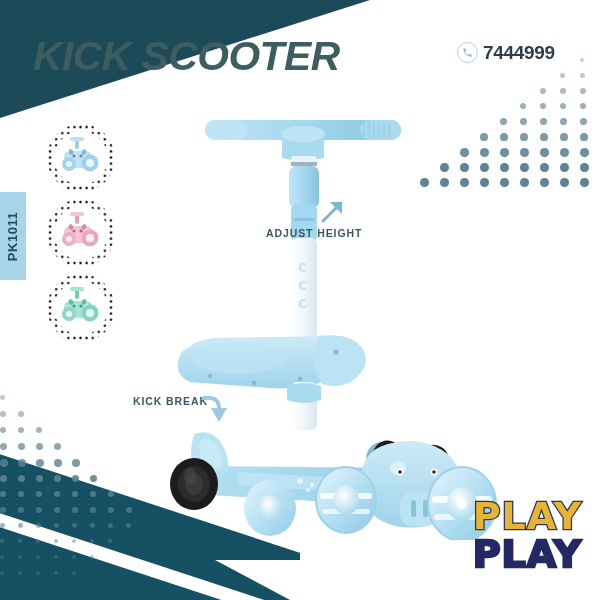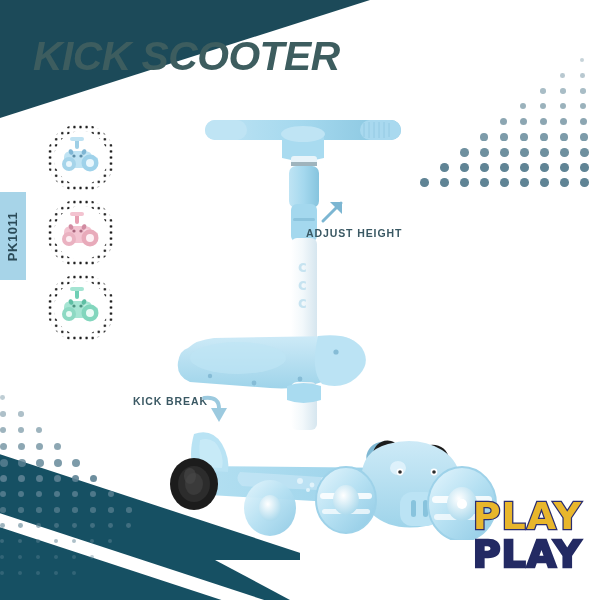--- a/index.html
+++ b/index.html
@@ -90,21 +90,21 @@
   }
   
   .mini{position:absolute;left:0;top:0;width:54px;height:54px;}
 
   
   .product{position:absolute;left:150px;top:100px;width:360px;height:440px;z-index:6;}
 
   
   .callout{position:absolute;z-index:9;font:700 10.5px/1 "Liberation Sans",sans-serif;
            letter-spacing:.9px;color:#3a5863;white-space:nowrap;}
-  .co-height{left:266px;top:228px;margin-left:40px;}
+  .co-height{left:266px;top:228px;}
   .co-break{left:133px;top:396px;}
   .arrow{position:absolute;z-index:9;}
   .arrow-up{left:318px;top:196px;}
   .arrow-dn{left:200px;top:392px;}
 
   
   .logo{position:absolute;right:18px;bottom:28px;z-index:9;text-align:center;}
   .logo-play{
     font:900 38px/0.95 "DejaVu Sans",sans-serif;color:#e8b62c;letter-spacing:1px;
     -webkit-text-stroke:2.5px #2b2e70;paint-order:stroke fill;
@@ -236,20 +236,28 @@
       <i style="width: 4px; height: 4px; left: 54px; top: 176px; opacity: 0.4; background: rgb(93, 130, 147);"></i>
       <i style="width: 4px; height: 4px; left: 72px; top: 176px; opacity: 0.4; background: rgb(93, 130, 147);"></i>
     </div>
 
   <div class="code-tab">
     <span>PK1011</span>
   </div>
 
   <div class="title">KICK SCOOTER</div>
 
+  <div class="phone">
+    <div class="phone-ic">
+      <svg width="11" height="11" viewBox="0 0 24 24" fill="#8cc3dc">
+        <path d="M6.6 10.8c1.4 2.8 3.8 5.2 6.6 6.6l2.2-2.2c.3-.3.7-.4 1-.2 1.2.4 2.4.6 3.6.6.6 0 1 .4 1 1V20c0 .6-.4 1-1 1C10.6 21 3 13.4 3 4c0-.6.4-1 1-1h3.4c.6 0 1 .4 1 1 0 1.3.2 2.5.6 3.6.1.4 0 .8-.2 1l-2.2 2.2z"></path>
+      </svg>
+    </div>
+    <div class="phone-num">7444999</div>
+  </div>
 
   <div class="swatches">
 
     <div class="sw">
       <div class="sw-in">
         <svg class="mini" viewBox="0 0 54 54">
           <g>
             <rect x="21" y="8" width="4" height="10" rx="2" fill="#9ecfe6"></rect>
             <rect x="16" y="6" width="14" height="4" rx="2" fill="#bfe2f2"></rect>
             <path d="M10 26 Q10 20 18 20 L30 20 Q38 20 38 26 L38 32 Q38 37 30 37 L18 37 Q10 37 10 32 Z" fill="#bfe3f3"></path>

